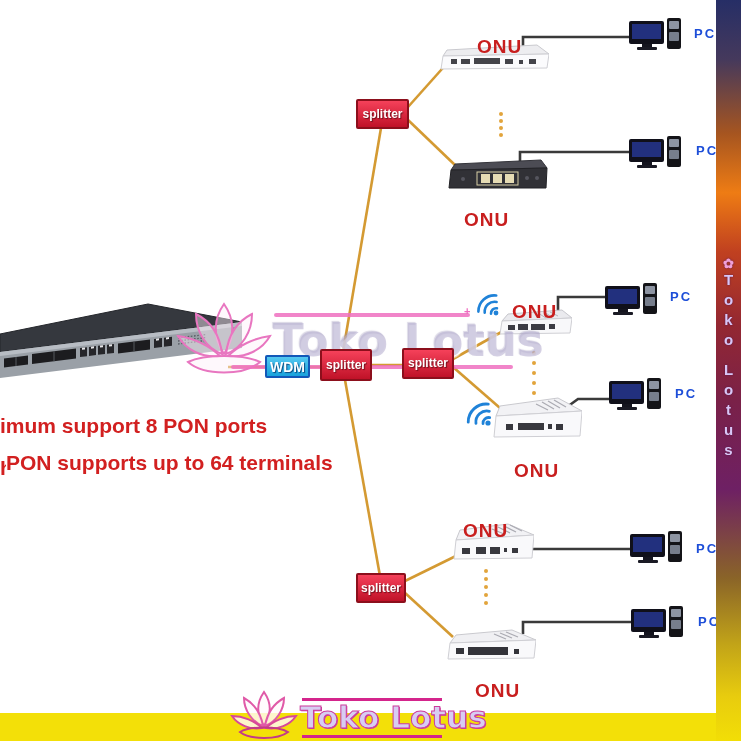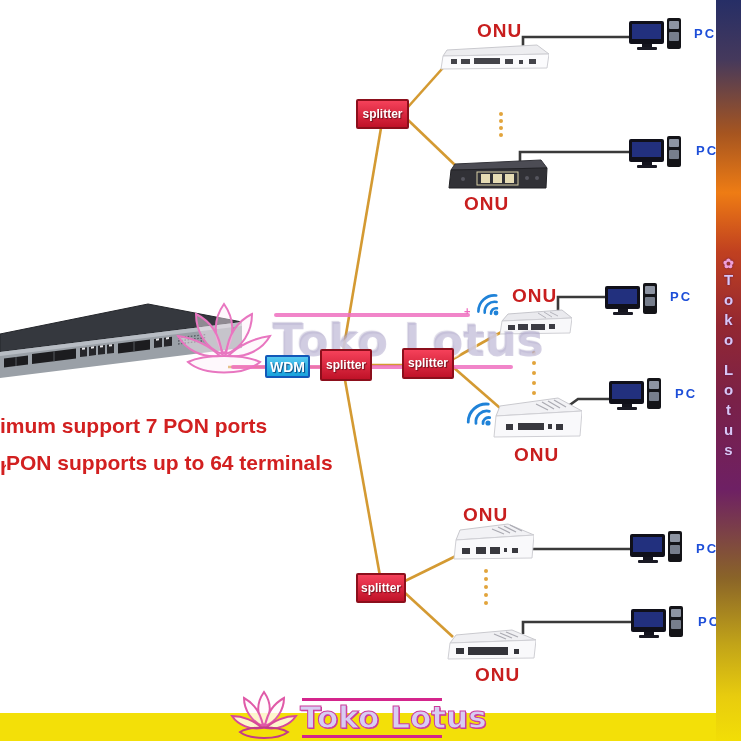--- a/index.html
+++ b/index.html
@@ -4,21 +4,21 @@
 <style>
   html,body{margin:0;padding:0;background:#fff;}
   #stage{position:relative;width:741px;height:741px;overflow:hidden;background:#ffffff;
          font-family:"Liberation Sans",sans-serif;}
   
   #lines{position:absolute;left:0;top:0;z-index:2;pointer-events:none;}
   .fiber{stroke:#d49a32;stroke-width:2.6;fill:none;}
   .cable{stroke:#3a3a3a;stroke-width:2.6;fill:none;}
   .fdot{fill:#e2a43c;}
   
-  .onu-label{position:absolute;z-index:6;color:#c81e1e;font-weight:bold;font-size:19px;letter-spacing:1px;}
+  .onu-label{position:absolute;z-index:6;color:#c81e1e;font-weight:bold;font-size:19px;letter-spacing:1px;margin-top:16px;}
   .pc-label{position:absolute;z-index:6;color:#1d4ed8;font-weight:bold;font-size:13px;letter-spacing:2px;}
   #olt-label{position:absolute;left:62px;top:264px;z-index:6;color:#e01212;font-weight:bold;font-size:40px;letter-spacing:1px;}
   .note{position:absolute;z-index:6;color:#d22020;font-weight:bold;font-size:21px;white-space:nowrap;}
   .note-frag{display:inline-block;width:6px;overflow:hidden;vertical-align:bottom;height:14px;line-height:14px;}
   
   .wdm{position:absolute;left:265px;top:355px;width:45px;height:23px;z-index:8;
        background:linear-gradient(#55c8f0,#18a2dc);border:2px solid #1258b8;border-radius:2px;
        color:#fff;font-weight:bold;font-size:14px;text-align:center;line-height:21px;
        text-shadow:1px 1px 1px #0a4a80;box-sizing:border-box;}
   .splitter{position:absolute;z-index:8;background:linear-gradient(#f5415a,#c01228);
@@ -143,21 +143,21 @@
           <rect x="166" y="-20" width="3" height="2" fill="#e8e8ea"></rect>
         <g stroke="#5a5e66" stroke-width="1.4" stroke-dasharray="1.6,1.6">
           <line x1="178" y1="-18" x2="206" y2="-18"></line>
             <line x1="178" y1="-15" x2="206" y2="-15"></line>
           <line x1="178" y1="-12" x2="206" y2="-12"></line>
         </g>
       </g>
     </svg>
   </div>
 
-  <div class="note" style="left:0;top:414px;">imum support 7 PON ports</div>
+  <div class="note" style="left:0;top:414px;">imum support 8 PON ports</div>
   <div class="note" style="left:0;top:451px;"><span class="note-frag">h</span><span>PON supports up to 64 terminals</span></div>
 
   <div class="wdm">WDM</div>
   <div class="splitter" id="splitter-top">splitter</div>
   <div class="splitter" id="splitter-mid1">splitter</div>
   <div class="splitter" id="splitter-mid2">splitter</div>
   <div class="splitter" id="splitter-bottom">splitter</div>
 
   <div class="dev" style="left:437px;top:42px;">
     <svg width="112" height="30">

